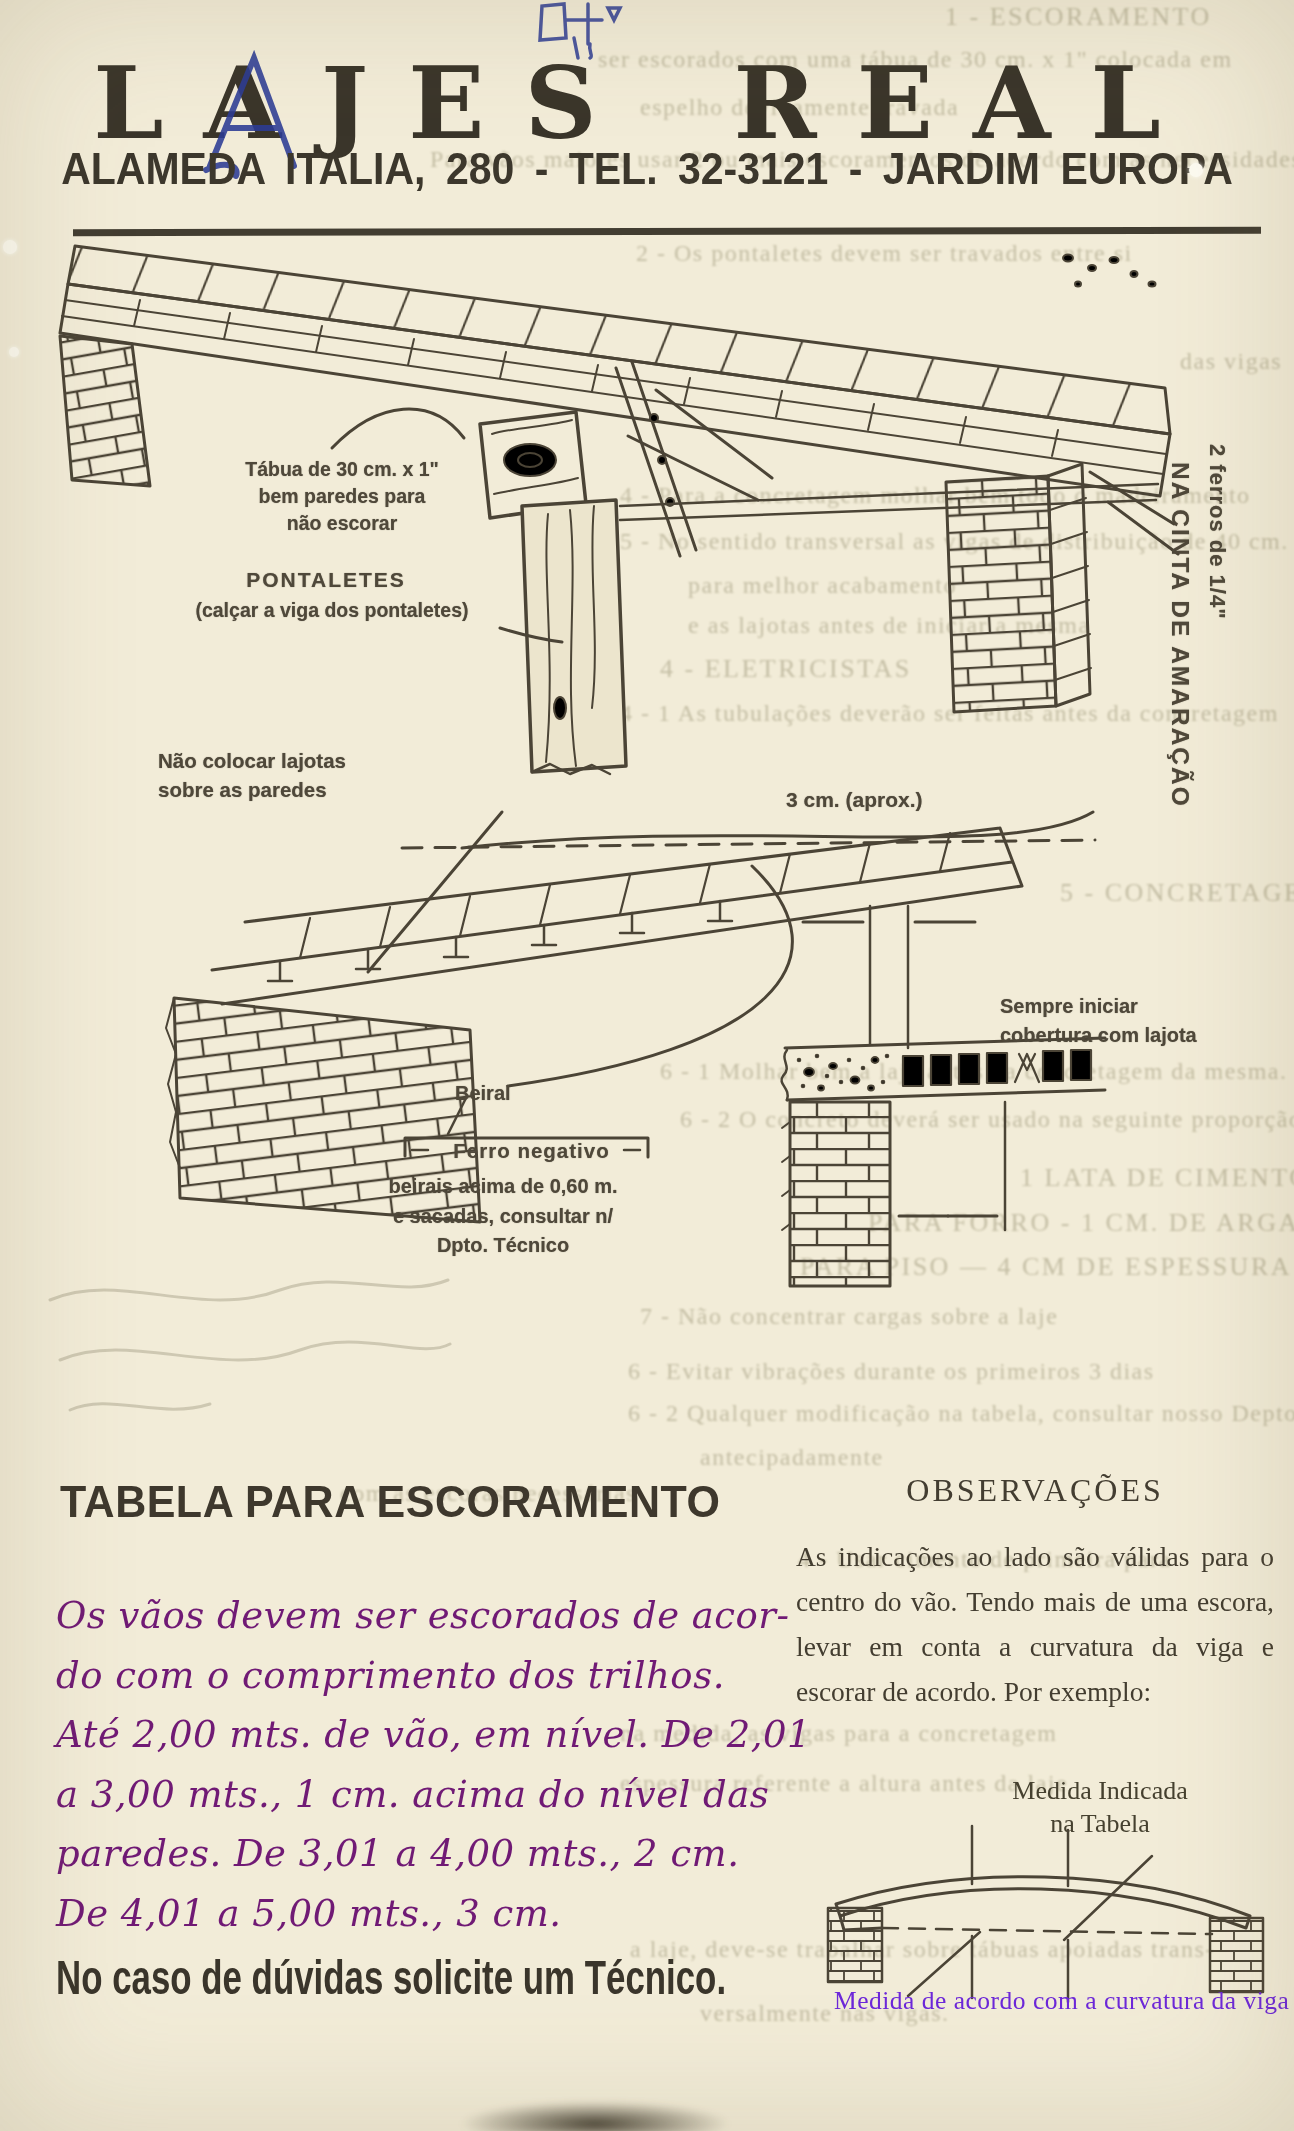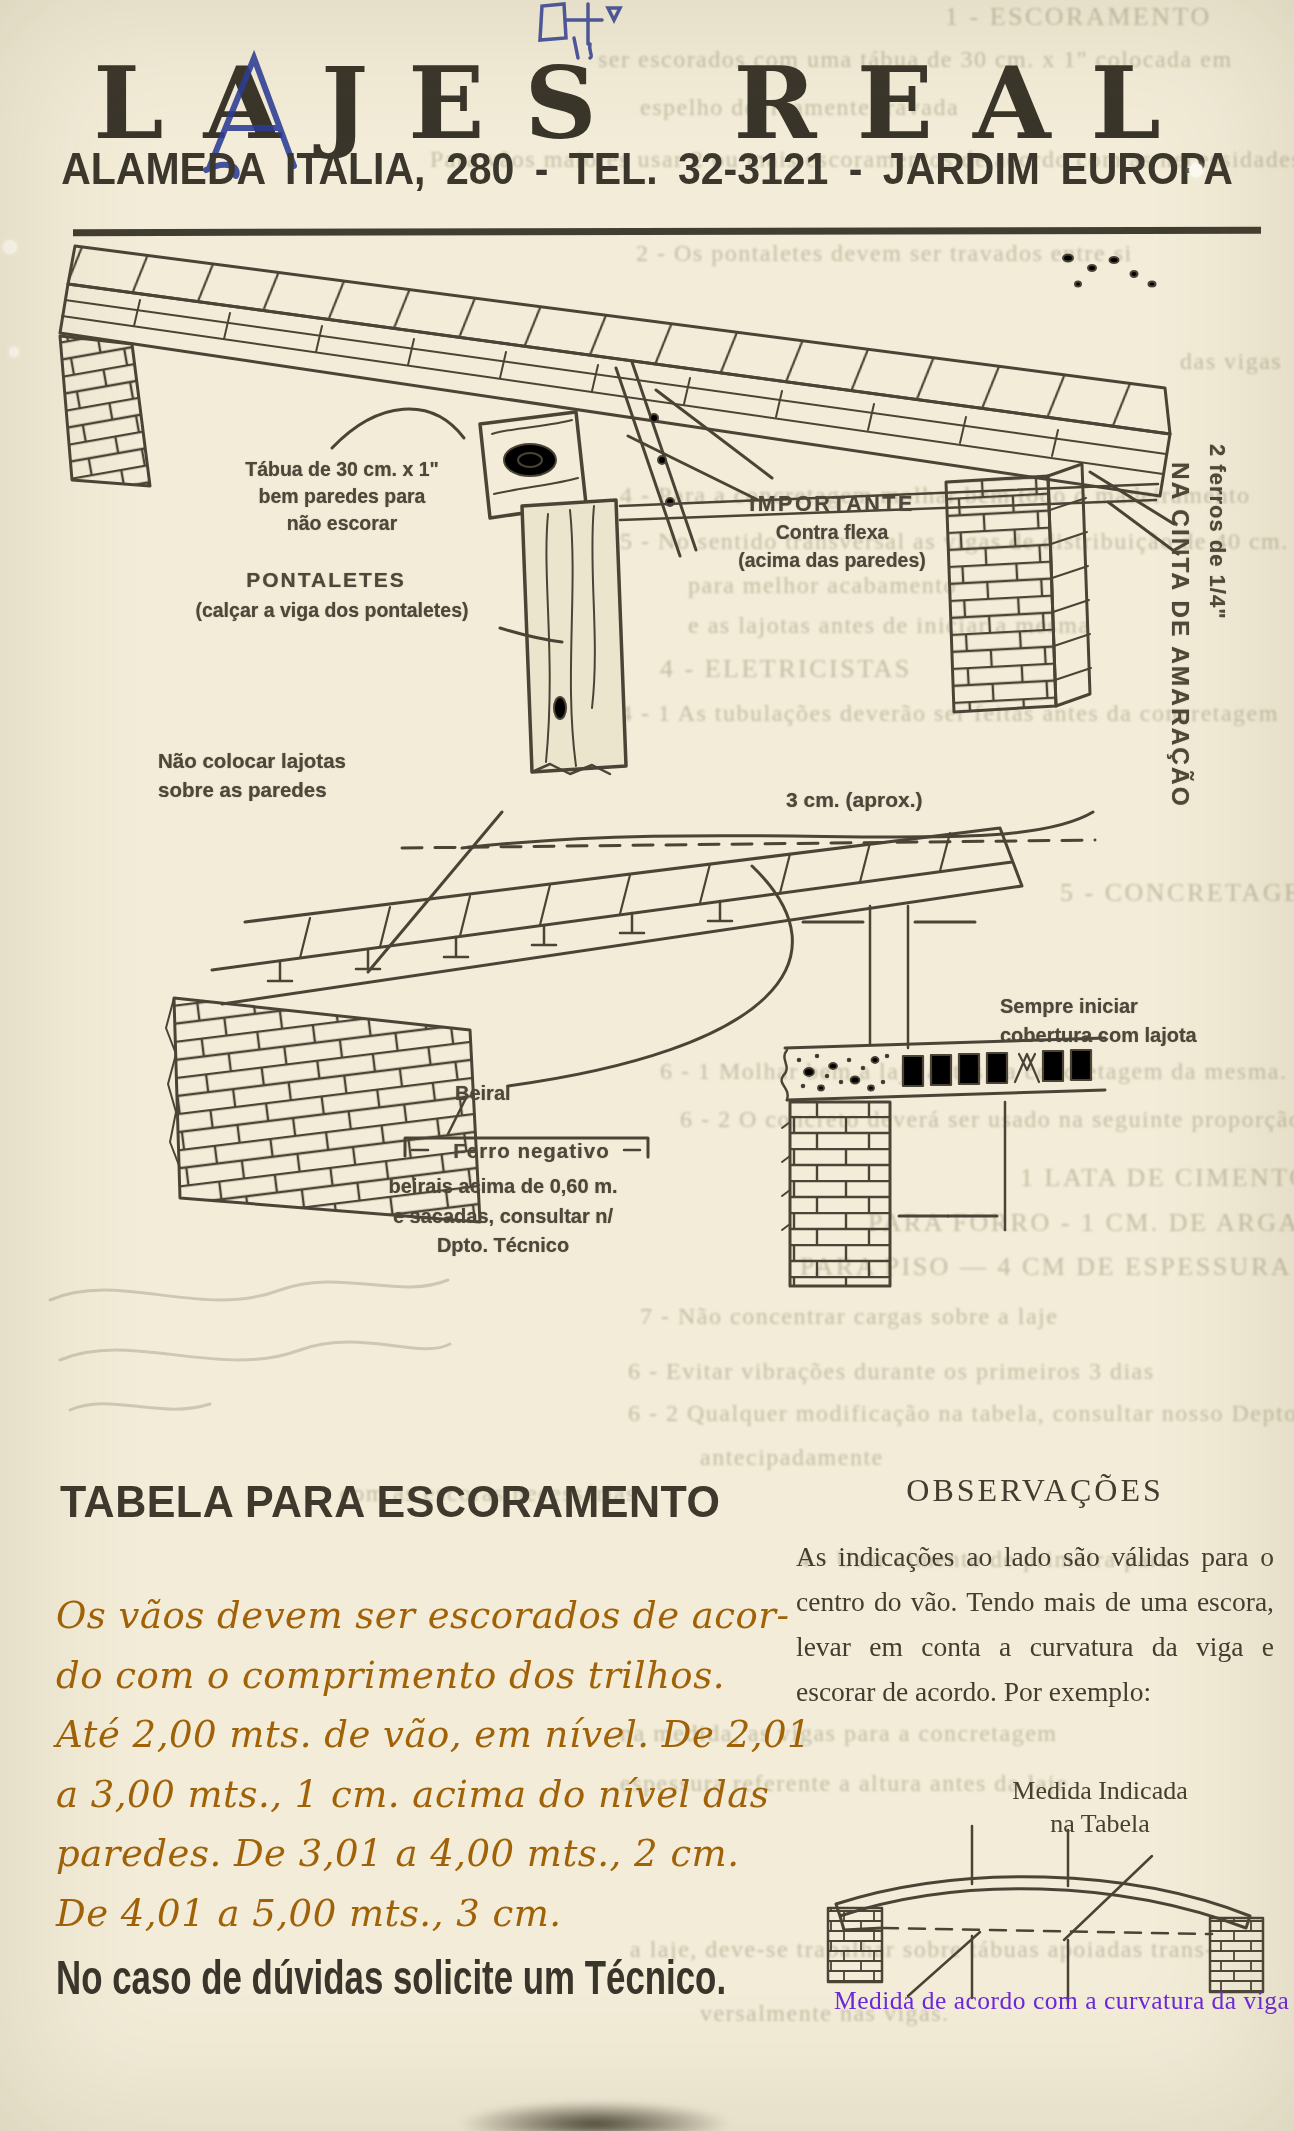--- a/index.html
+++ b/index.html
@@ -36,21 +36,21 @@
   .t-nao{left:158px;top:746px;font-size:20.5px;line-height:29px;}
   .t-beiral{left:455px;top:1082px;font-size:20px;}
   .t-ferro{left:424px;top:1139px;width:215px;font-size:20.5px;letter-spacing:1px;}
   .t-beirais{left:328px;top:1172px;width:350px;font-size:20px;line-height:29.5px;}
   .t-3cm{left:786px;top:788px;font-size:21px;}
   .t-sempre{left:1000px;top:992px;font-size:20px;line-height:29px;}
   
   .tabela-title{position:absolute;left:60px;top:1476px;font-size:43px;font-weight:700;
         letter-spacing:.5px;color:#3e382d;transform:scaleY(1.05);transform-origin:left top;white-space:nowrap;}
   .tabela-body{position:absolute;left:56px;top:1586px;font-family:"DejaVu Serif",serif;
-        font-style:italic;font-size:37px;line-height:59.5px;color:#a16207;letter-spacing:.5px;white-space:nowrap;}
+        font-style:italic;font-size:37px;line-height:59.5px;color:#701a75;letter-spacing:.5px;white-space:nowrap;}
   .tabela-aviso{position:absolute;left:56px;top:1950px;font-size:41px;font-weight:700;color:#3a352b;
         transform:scale(.85,1.18);transform-origin:left top;white-space:nowrap;}
   
   .obs-title{position:absolute;left:798px;top:1472px;width:474px;text-align:center;
         font-family:"Liberation Serif",serif;font-size:32px;letter-spacing:3px;color:#433d31;}
   .obs-text{position:absolute;left:796px;top:1534px;width:478px;text-align:justify;
         font-family:"Liberation Serif",serif;font-size:27.5px;line-height:45px;color:#433d30;}
   .obs-medida{position:absolute;left:950px;top:1740px;width:300px;text-align:center;
         font-family:"Liberation Serif",serif;font-size:26px;line-height:33px;color:#45402f;margin-top:34px;}
   .obs-legenda{position:absolute;left:834px;top:1986px;font-family:"Liberation Serif",serif;
@@ -190,25 +190,20 @@
     </g>
   </svg>
 
   <div class="note ctr t-tabua">
     <div>Tábua de 30 cm. x 1"</div>
     <div>bem paredes para</div>
     <div>não escorar</div>
   </div>
   <div class="note ctr t-pontaletes">PONTALETES</div>
   <div class="note ctr t-calcar">(calçar a viga dos pontaletes)</div>
-  <div class="note ctr t-importante">
-    <div class="big">IMPORTANTE</div>
-    <div>Contra flexa</div>
-    <div>(acima das paredes)</div>
-  </div>
   <div class="vert t-vert1">2 ferros de 1/4"</div>
   <div class="vert t-vert2">NA CINTA DE AMARAÇÃO</div>
 
   <svg class="abs" style="left:150px;top:790px" width="950" height="480" viewBox="0 0 950 480">
     <defs>
       <pattern id="pb3" width="56" height="36" patternUnits="userSpaceOnUse" patternTransform="rotate(-7)">
         <path d="M0 1 H56 M0 19 H56 M21 1 V19 M46 19 V36" stroke="#4b4436" stroke-width="2.4"></path>
       </pattern>
       <marker id="ah2" markerWidth="14" markerHeight="12" refX="11" refY="6" orient="auto">
         <path d="M1 1 L13 6 L1 11 L5 6 Z" fill="#4b4436" stroke="none"></path>

